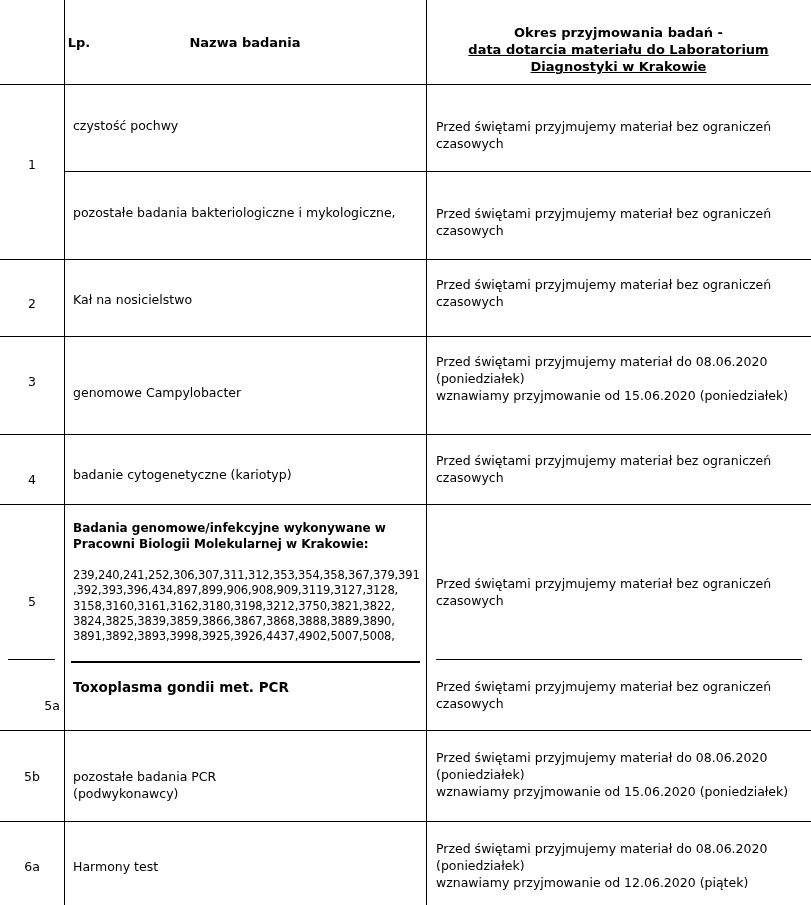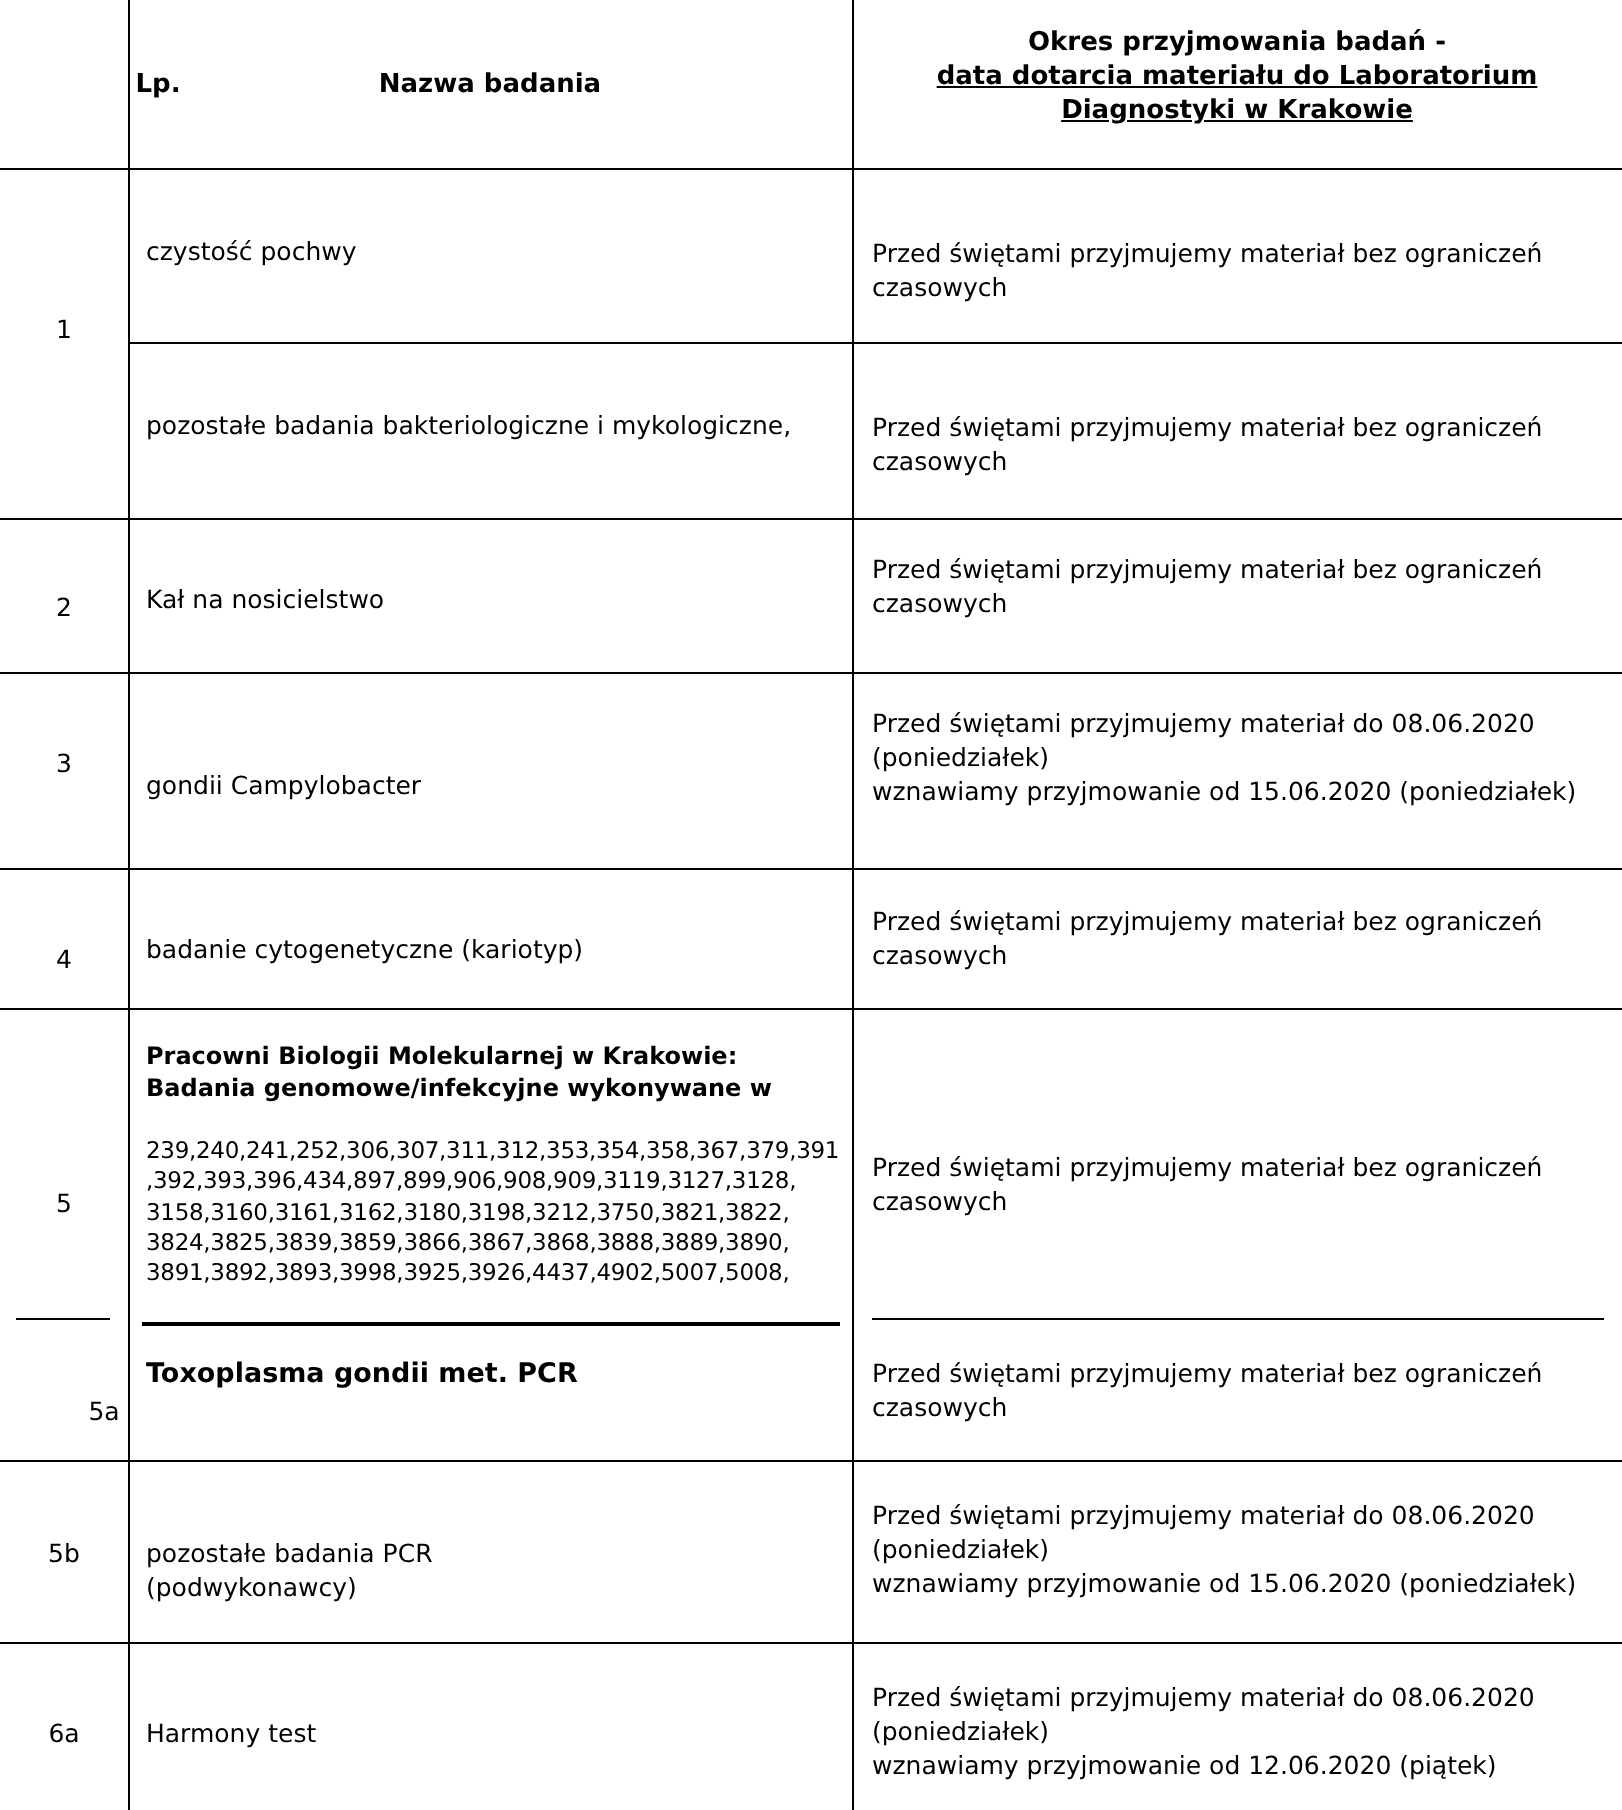--- a/index.html
+++ b/index.html
@@ -29,21 +29,21 @@
   <div class="hline" style="left:0;width:811px;top:434px;"></div>
   <div class="hline" style="left:0;width:811px;top:504px;"></div>
   <div class="hline" style="left:8px;width:47px;top:659px;"></div>
   <div class="hline" style="left:71px;width:349px;top:661px;height:2px;"></div>
   <div class="hline" style="left:436px;width:366px;top:659px;"></div>
   <div class="hline" style="left:0;width:811px;top:730px;"></div>
   <div class="hline" style="left:0;width:811px;top:821px;"></div>
 
   <div class="hdr" style="left:0;width:64px;top:34px;padding-left:47px;">Lp.</div>
   <div class="hdr" style="left:64px;width:362px;top:34px;">Nazwa badania</div>
-  <div class="hdr" style="left:426px;width:385px;top:13px;">
+  <div class="hdr" style="left:426px;width:385px;top:24px;">
     <div>Okres przyjmowania badań -</div>
     <div class="u">data dotarcia materiału do Laboratorium</div>
     <div class="u">Diagnostyki w Krakowie</div>
   </div>
 
   <div class="lp" style="left:0;top:156px;">1</div>
   <div class="txt" style="left:73px;top:117px;">czystość pochwy</div>
   <div class="txt" style="left:436px;top:118px;">
     <div>Przed świętami przyjmujemy materiał bez ograniczeń</div>
     <div>czasowych</div>
@@ -57,38 +57,38 @@
   </div>
 
   <div class="lp" style="left:0;top:295px;">2</div>
   <div class="txt" style="left:73px;top:291px;">Kał na nosicielstwo</div>
   <div class="txt" style="left:436px;top:276px;">
     <div>Przed świętami przyjmujemy materiał bez ograniczeń</div>
     <div>czasowych</div>
   </div>
 
   <div class="lp" style="left:0;top:373px;">3</div>
-  <div class="txt" style="left:73px;top:384px;">gondii Campylobacter</div>
+  <div class="txt" style="left:73px;top:384px;">genomowe Campylobacter</div>
   <div class="txt" style="left:436px;top:353px;">
     <div>Przed świętami przyjmujemy materiał do 08.06.2020</div>
     <div>(poniedziałek)</div>
     <div>wznawiamy przyjmowanie od 15.06.2020 (poniedziałek)</div>
   </div>
 
   <div class="lp" style="left:0;top:471px;">4</div>
   <div class="txt" style="left:73px;top:466px;">badanie cytogenetyczne  (kariotyp)</div>
   <div class="txt" style="left:436px;top:452px;">
     <div>Przed świętami przyjmujemy materiał bez ograniczeń</div>
     <div>czasowych</div>
   </div>
 
   <div class="lp" style="left:0;top:593px;">5</div>
   <div class="txt bold" style="left:73px;top:520px;font-size:12px;line-height:16px;">
+    <div>Badania genomowe/infekcyjne wykonywane w</div>
     <div>Pracowni Biologii Molekularnej w Krakowie:</div>
-    <div>Badania genomowe/infekcyjne wykonywane w</div>
   </div>
   <div class="codes" style="left:73px;top:568px;">
     <div>239,240,241,252,306,307,311,312,353,354,358,367,379,391</div>
     <div>,392,393,396,434,897,899,906,908,909,3119,3127,3128,</div>
     <div>3158,3160,3161,3162,3180,3198,3212,3750,3821,3822,</div>
     <div>3824,3825,3839,3859,3866,3867,3868,3888,3889,3890,</div>
     <div>3891,3892,3893,3998,3925,3926,4437,4902,5007,5008,</div>
   </div>
   <div class="txt" style="left:436px;top:575px;">
     <div>Przed świętami przyjmujemy materiał bez ograniczeń</div>

